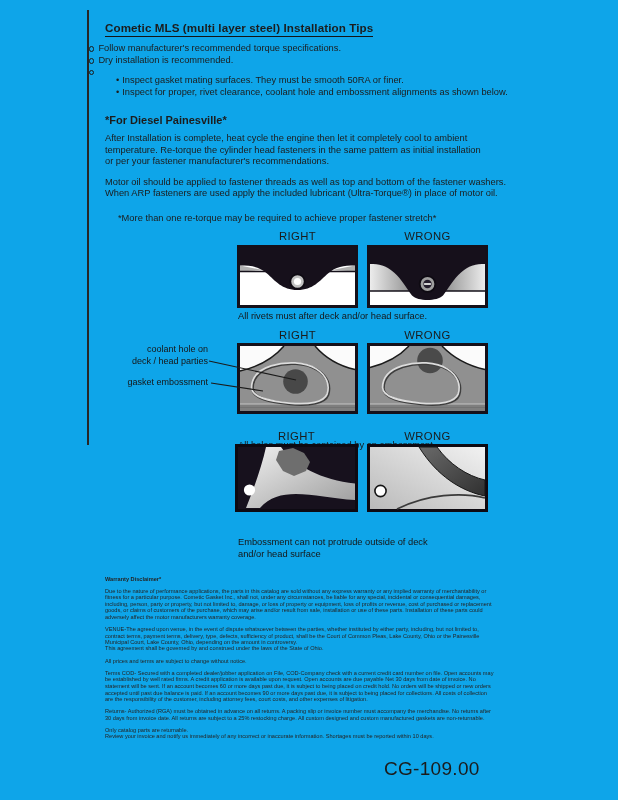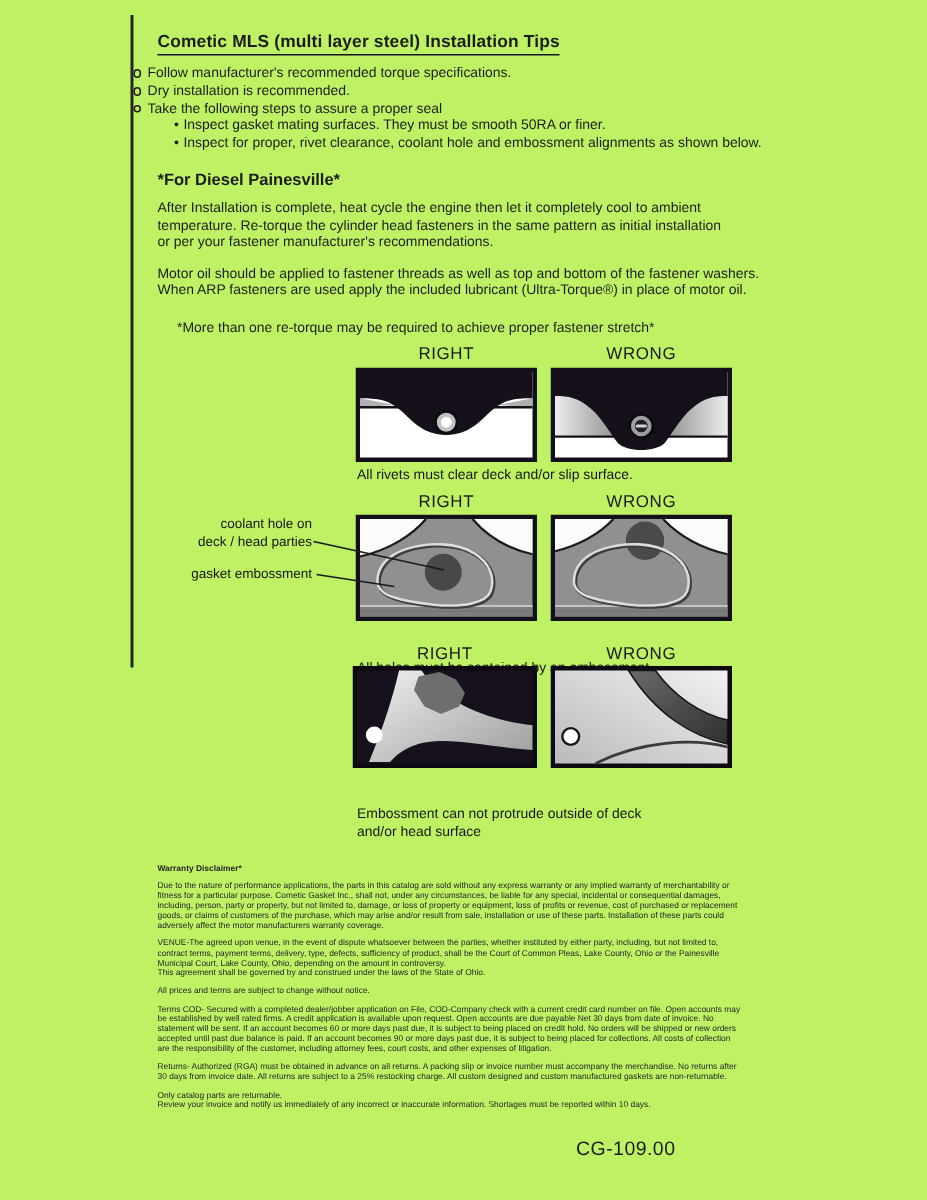--- a/index.html
+++ b/index.html
@@ -1,16 +1,16 @@
 <!DOCTYPE html>
 <html><head>
 <meta charset="utf-8">
 <style>
   html,body{margin:0;padding:0;background:#ffffff;}
-  .page{position:relative;width:618px;height:800px;background:#bef264;overflow:hidden;
+  .page{position:relative;width:618px;height:800px;background:#0ea5e9;overflow:hidden;
         font-family:"Liberation Sans","DejaVu Sans",sans-serif;color:#1c1c1c;}
   .vline{position:absolute;left:87px;top:10px;width:1.5px;height:435px;background:#262626;}
   .title{position:absolute;left:105px;top:21px;font-size:11.6px;font-weight:bold;
          border-bottom:1.6px solid #141414;padding-bottom:1.5px;letter-spacing:.1px;white-space:nowrap;}
   .bullets{position:absolute;left:89px;top:43px;width:470px;font-size:9.3px;line-height:11.8px;}
   .b-row{display:flex;align-items:flex-start;}
   .b-dot{width:3.4px;height:3.4px;border:1px solid #1c1c1c;border-radius:50%;margin:3.4px 4px 0 0;flex:none;}
   .b-sub{padding-left:27px;}
   .b-fill{margin:0 3px 0 0;flex:none;font-size:9.3px;}
   .diesel{position:absolute;left:105px;top:115px;width:442px;font-size:9.3px;line-height:11.8px;}
@@ -19,21 +19,21 @@
   .note{margin:13px;}
   .dg-label{position:absolute;width:121px;text-align:center;font-size:11.3px;letter-spacing:.4px;color:#1b1b1b;}
   .dg-panel{position:absolute;display:block;}
   .caption{position:absolute;font-size:9.3px;line-height:11.5px;color:#161616;white-space:pre-line;}
   .ann{position:absolute;width:118px;text-align:right;font-size:9px;line-height:11.5px;color:#161616;white-space:pre-line;}
   .leader{position:absolute;left:204px;top:356px;}
   .disc{position:absolute;left:105px;top:576px;width:428px;}
   .disc-in{width:762px;transform:scale(0.56);transform-origin:0 0;font-size:10px;line-height:11.7px;color:#242424;}
   .disc-in h3{font-size:10px;font-weight:bold;margin:0 0 9px 0;}
   .disc-in p{margin:0 0 10px 0;white-space:pre-line;}
-  .cg{position:absolute;left:384px;top:758px;font-size:13px;letter-spacing:.3px;color:#1b1b1b;}
+  .cg{position:absolute;left:384px;top:758px;font-size:19px;letter-spacing:.3px;color:#1b1b1b;}
 </style>
 </head>
 <body>
 
 <div class="page">
 
   <div class="vline"></div>
 
   <div class="title">Cometic MLS (multi layer steel) Installation Tips</div>
 
@@ -41,21 +41,20 @@
     <div class="b-row">
       <span class="b-dot"></span>
       <span>Follow manufacturer's recommended torque specifications.</span>
     </div>
     <div class="b-row">
       <span class="b-dot"></span>
       <span>Dry installation is recommended.</span>
     </div>
     <div class="b-row">
       <span class="b-dot"></span>
-      <span>Take the following steps to assure a proper seal</span>
     </div>
     <div class="b-row b-sub">
       <span class="b-fill">•</span>
       <span>Inspect gasket mating surfaces.  They must be smooth 50RA or finer.</span>
     </div>
     <div class="b-row b-sub">
       <span class="b-fill">•</span>
       <span>Inspect for proper, rivet clearance, coolant hole and embossment alignments as shown below.</span>
     </div>
   </div>
@@ -97,21 +96,21 @@
     <rect x="1.5" y="1.5" width="118" height="60" fill="#ffffff" stroke="#14101a" stroke-width="3"></rect>
     <path d="M3,19 C13,19 22,20.5 31,27.5 C38,33 43,39 47,46 L3,46 Z" fill="url(#gwl)"></path>
     <path d="M118,19 C108,19 99,20.5 90,27.5 C83,33 78,39 74,46 L118,46 Z" fill="url(#gwr)"></path>
     <line x1="3" y1="46" x2="118" y2="46" stroke="#14101a" stroke-width="1.5"></line>
     <path d="M3,3 H118 V19 C109,19 102.5,20 94,27.5 C86.5,34 81.5,43.5 76,50.5 C70,56.5 51,56.5 45,50.5 C39.5,43.5 34.5,34 27,27.5 C18.5,20 12,19 3,19 Z" fill="#16101b"></path>
     <circle cx="60.5" cy="39" r="7.8" fill="#9f9f9f" stroke="#0e0a12" stroke-width="1.8"></circle>
     <circle cx="60.5" cy="39" r="4.2" fill="#241d2c"></circle>
     <rect x="56.8" y="38" width="7.4" height="2" rx="1" fill="#d4d4d4"></rect>
   </svg>
 
-  <div class="caption" style="left:238px;top:311px;">All rivets must clear deck and/or slip surface.</div>
+  <div class="caption" style="left:238px;top:311px;">All rivets must after deck and/or head surface.</div>
 
   <div class="dg-label" style="left:237px;top:329px;">RIGHT</div>
   <div class="dg-label" style="left:367px;top:329px;">WRONG</div>
 
   <div class="ann" style="left:90px;top:344px;">coolant hole on
 deck / head parties</div>
   <div class="ann" style="left:90px;top:377px;">gasket embossment</div>
 
   <svg class="dg-panel" style="left:237px;top:343px;" width="121" height="71" viewBox="0 0 121 71">
     <rect x="1.5" y="1.5" width="118" height="68" fill="#909090" stroke="#14101a" stroke-width="3"></rect>

